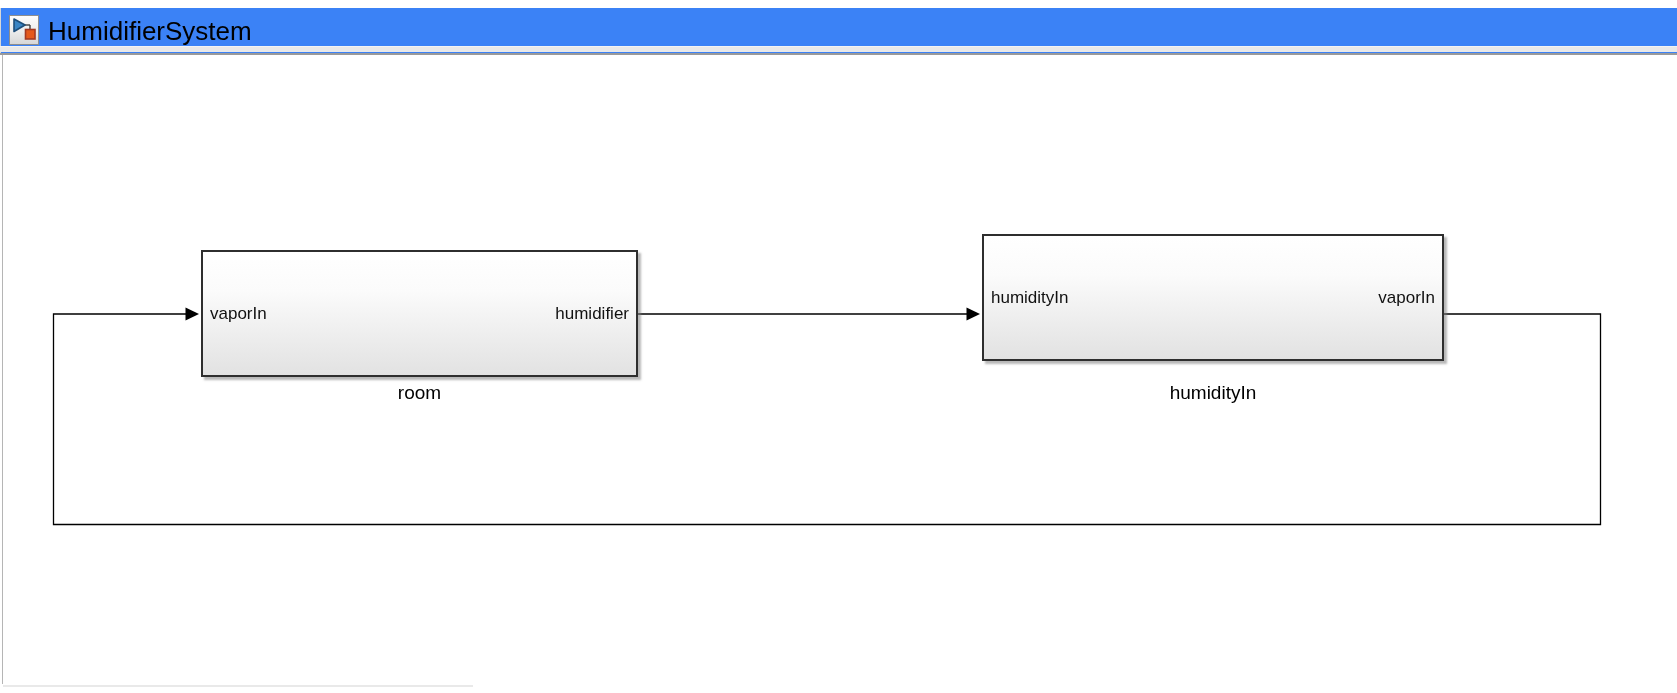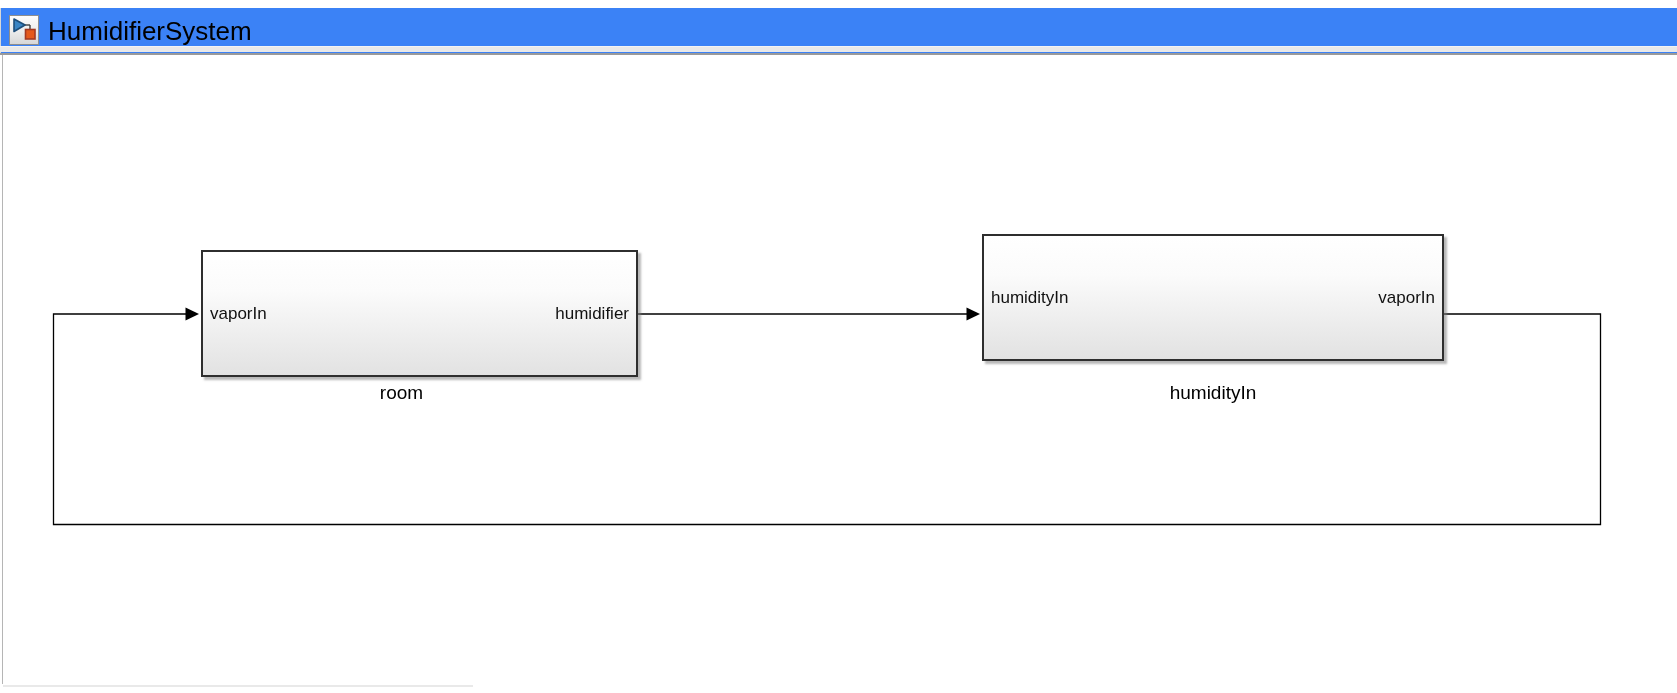--- a/index.html
+++ b/index.html
@@ -51,21 +51,21 @@
     font-size:17px;color:#111111;white-space:nowrap;
   }
   .block .port-label.left{left:7px;}
   .block .port-label.right{right:7px;}
   #block-room{left:201px;top:250px;width:433px;height:123px;}
   #block-humidifier{left:982px;top:234px;width:458px;height:123px;}
   .block-label{
     position:absolute;text-align:center;
     font-size:19px;color:#000000;white-space:nowrap;
   }
-  #label-room{left:183px;top:382px;width:437px;}
+  #label-room{left:201px;top:382px;width:437px;}
   #label-humidifier{left:982px;top:382px;width:462px;}
 </style>
 </head>
 <body>
 
 <div class="titlebar">
   <span class="model-icon">
     <svg viewBox="0 0 28 28">
       <path d="M20 9 H14" fill="none" stroke="#3f3f3f" stroke-width="1.4"></path>
       <path d="M20 9 V14" fill="none" stroke="#3f3f3f" stroke-width="1.4"></path>

